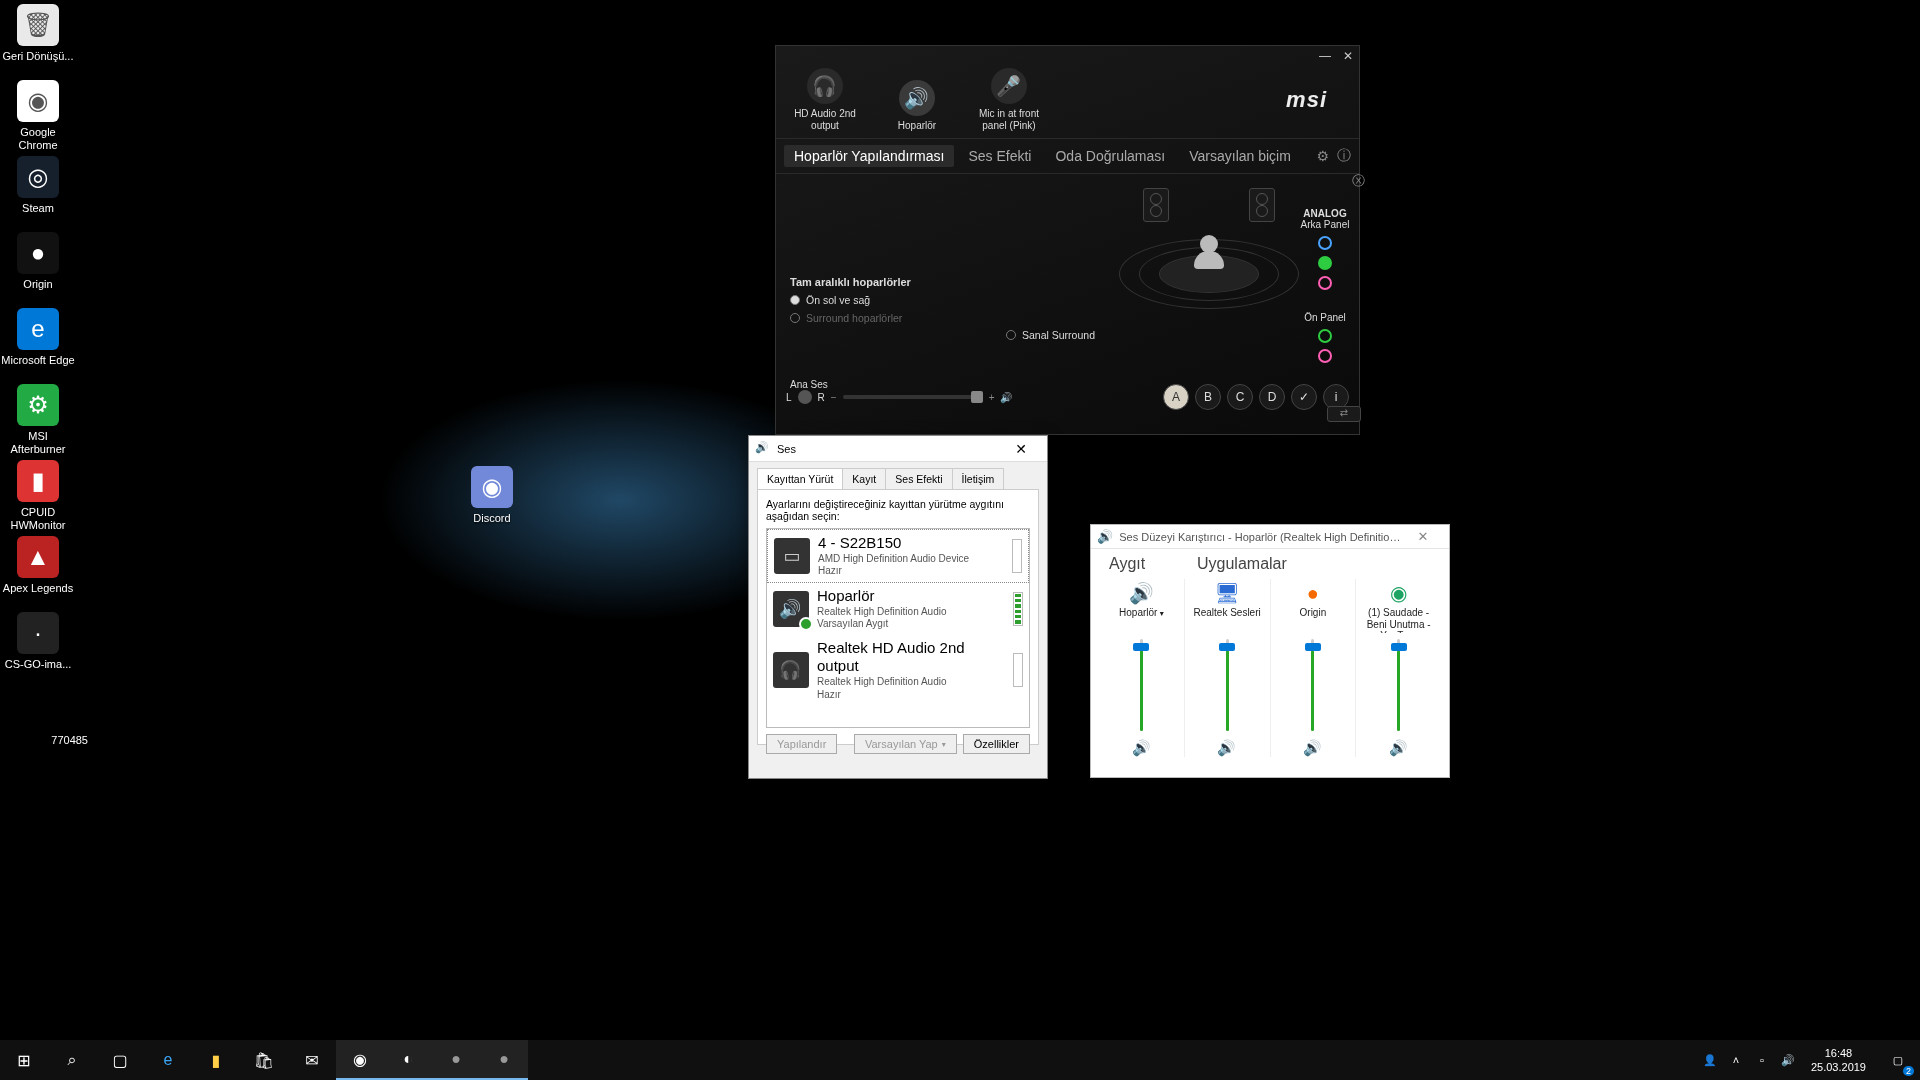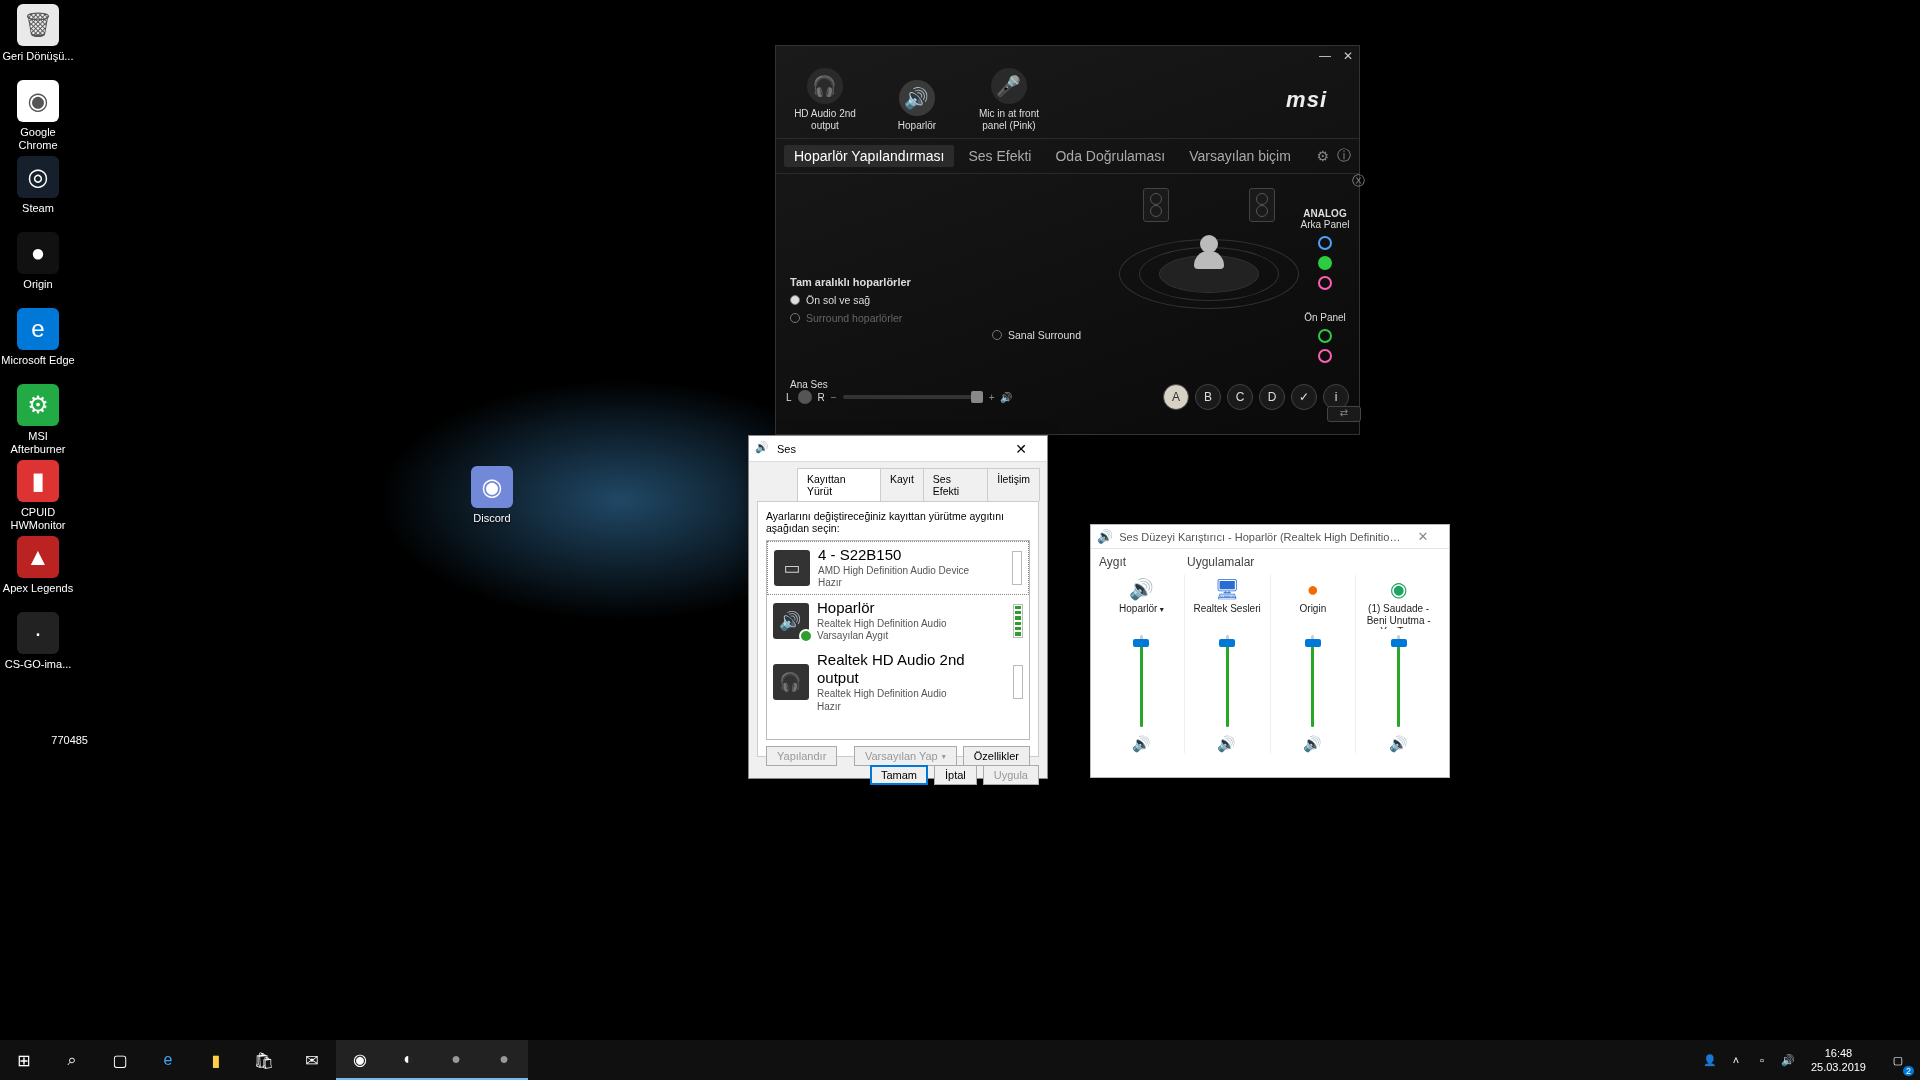--- a/index.html
+++ b/index.html
@@ -46,38 +46,38 @@
 .msi-oval { position:absolute; left:50%; top:60%; transform:translate(-50%,-50%); width:180px; height:70px; border:1px solid #333; border-radius:50%; }
 .msi-oval.o2 { width:140px; height:54px; }
 .msi-oval.o3 { width:100px; height:38px; background:#222; }
 .msi-person { position:absolute; left:50%; top:46%; transform:translate(-50%,-50%); width:30px; height:36px; }
 .msi-person .head { width:18px; height:18px; background:#bbb; border-radius:50%; margin:0 auto; }
 .msi-person .body { width:30px; height:18px; background:#bbb; border-radius:15px 15px 4px 4px; margin-top:-2px; }
 .msi-section-title { margin-top:90px; font-size:11px; font-weight:600; }
 .msi-radio { display:flex; align-items:center; gap:6px; margin-top:6px; font-size:10.5px; }
 .msi-radio .dot { width:10px; height:10px; border:1px solid #777; border-radius:50%; }
 .msi-radio.sel .dot { background:#ddd; }
-.msi-check { position:absolute; left:216px; top:155px; display:flex; align-items:center; gap:6px; font-size:10.5px; }
+.msi-check { position:absolute; left:230px; top:155px; display:flex; align-items:center; gap:6px; font-size:10.5px; }
 .msi-check .box { width:10px; height:10px; border:1px solid #777; border-radius:50%; }
 .msi-footer { position:absolute; left:10px; right:10px; bottom:10px; display:flex; align-items:center; gap:6px; font-size:10px; }
 .msi-slider { flex:0 0 140px; height:4px; background:#333; border-radius:2px; position:relative; }
 .msi-slider .thumb { position:absolute; top:-4px; width:12px; height:12px; background:#888; border-radius:2px; }
 .msi-abcd { display:flex; gap:6px; margin-left:auto; }
 .msi-circle { width:26px; height:26px; border-radius:50%; background:#1a1a1a; border:1px solid #444; display:flex; align-items:center; justify-content:center; font-size:12px; }
 .msi-side { position:absolute; right:8px; top:34px; width:52px; font-size:10px; text-align:center; }
 .msi-jack { width:14px; height:14px; border-radius:50%; margin:6px auto; border:2px solid; }
 
 
 .snd { position:absolute; left:748px; top:435px; width:300px; height:344px; background:#f0f0f0; border:1px solid #888; font-size:11px; color:#000; box-shadow:0 4px 16px rgba(0,0,0,0.4); }
 .snd-title { height:26px; background:#fff; border-bottom:1px solid #ddd; display:flex; align-items:center; padding:0 6px; }
 .snd-title .ic { width:16px; height:16px; margin-right:6px; }
 .snd-title .cls { margin-left:auto; width:40px; text-align:center; cursor:pointer; font-size:14px; }
 .snd-tabs { display:flex; padding:6px 8px 0; gap:0; font-size:10.5px; }
 .snd-tab { padding:4px 9px; border:1px solid #ccc; border-bottom:none; background:#f0f0f0; margin-right:-1px; cursor:pointer; }
-.snd-tab.active { background:#fff; position:relative; z-index:2;margin-left:40px; }
+.snd-tab.active { background:#fff; position:relative; z-index:2; }
 .snd-panel { margin:0 8px; border:1px solid #ccc; background:#fff; padding:8px; height:256px; }
 .snd-desc { font-size:10.5px; margin-bottom:6px; }
 .snd-list { border:1px solid #bbb; height:200px; background:#fff; overflow:hidden; }
 .snd-item { display:flex; padding:4px 6px; gap:8px; align-items:center; }
 .snd-item.sel { border:1px dotted #888; }
 .snd-item .dico { width:36px; height:36px; background:#333; border-radius:3px; display:flex; align-items:center; justify-content:center; color:#ccc; font-size:18px; position:relative; }
 .snd-item .dico .chk { position:absolute; right:-4px; bottom:-4px; width:14px; height:14px; background:#2e9e2e; border-radius:50%; border:2px solid #fff; }
 .snd-item .txt { flex:1; line-height:1.25; }
 .snd-item .n1 { font-size:15px; }
 .snd-item .n2 { font-size:10px; color:#555; }
@@ -91,21 +91,21 @@
 .snd-btn.combo { display:flex; align-items:center;text-align:center; }
 .snd-btn.combo::after { content:"▾"; margin-left:4px; font-size:8px; }
 .snd-dlg-btns { display:flex; justify-content:flex-end; gap:6px; padding:8px; }
 .snd-dlg-btns .snd-btn.primary { border:1px solid #0078d7; box-shadow:inset 0 0 0 1px #0078d7; }
 
 
 .mixer { position:absolute; left:1090px; top:524px; width:360px; height:254px; background:#fff; border:1px solid #bbb; font-size:11px; color:#222; box-shadow:0 4px 16px rgba(0,0,0,0.3); }
 .mixer-title { height:24px; display:flex; align-items:center; padding:0 6px; border-bottom:1px solid #e5e5e5; color:#555; }
 .mixer-title .ic { font-size:13px; margin-right:6px; }
 .mixer-title .cls { margin-left:auto; width:40px; text-align:center; color:#888; font-size:13px; }
-.mixer-hdr { display:flex; padding:6px 8px 2px; font-size:12px; color:#444; }
+.mixer-hdr { display:flex; padding:6px 18px 2px; font-size:16px; color:#444; }
 .mixer-hdr .c1 { width:88px; }
 .mixer-cols { display:flex; padding:4px 8px; gap:0; }
 .mixer-col { flex:1; text-align:center; display:flex; flex-direction:column; align-items:center; border-left:1px solid #eee; padding:0 4px; }
 .mixer-col:first-child { border-left:none; }
 .mixer-col .mic { width:32px; height:28px; display:flex; align-items:center; justify-content:center; font-size:20px; }
 .mixer-col .mlbl { font-size:10px; height:26px; line-height:1.15; overflow:hidden; }
 .mixer-col .drop::after { content:" ▾"; font-size:8px; }
 .mixer-slider { width:30px; height:92px; margin:6px 0; position:relative; display:flex; justify-content:center; }
 .mixer-slider .track { width:3px; height:100%; background:#ccc; border-radius:2px; }
 .mixer-slider .fill  { position:absolute; bottom:0; width:3px; background:#26a826; border-radius:2px; }
@@ -318,25 +318,20 @@
           </div>
         </div>
       </div>
     <div class="snd-panel-btns">
       <div class="snd-btn dis">Yapılandır</div>
       <div style="flex:1"></div>
       <div class="snd-btn dis combo">Varsayılan Yap</div>
       <div class="snd-btn">Özellikler</div>
     </div>
   </div>
-  <div class="snd-dlg-btns">
-    <div class="snd-btn primary">Tamam</div>
-    <div class="snd-btn">İptal</div>
-    <div class="snd-btn dis">Uygula</div>
-  </div>
 </div>
 
 <div class="mixer">
   <div class="mixer-title">
     <span class="ic">🔊</span>
     <span style="white-space:nowrap; overflow:hidden; text-overflow:ellipsis; flex:1;">Ses Düzeyi Karıştırıcı - Hoparlör (Realtek High Definition Audio)</span>
     <span class="cls">✕</span>
   </div>
   <div class="mixer-hdr">
     <div class="c1">Aygıt</div>

